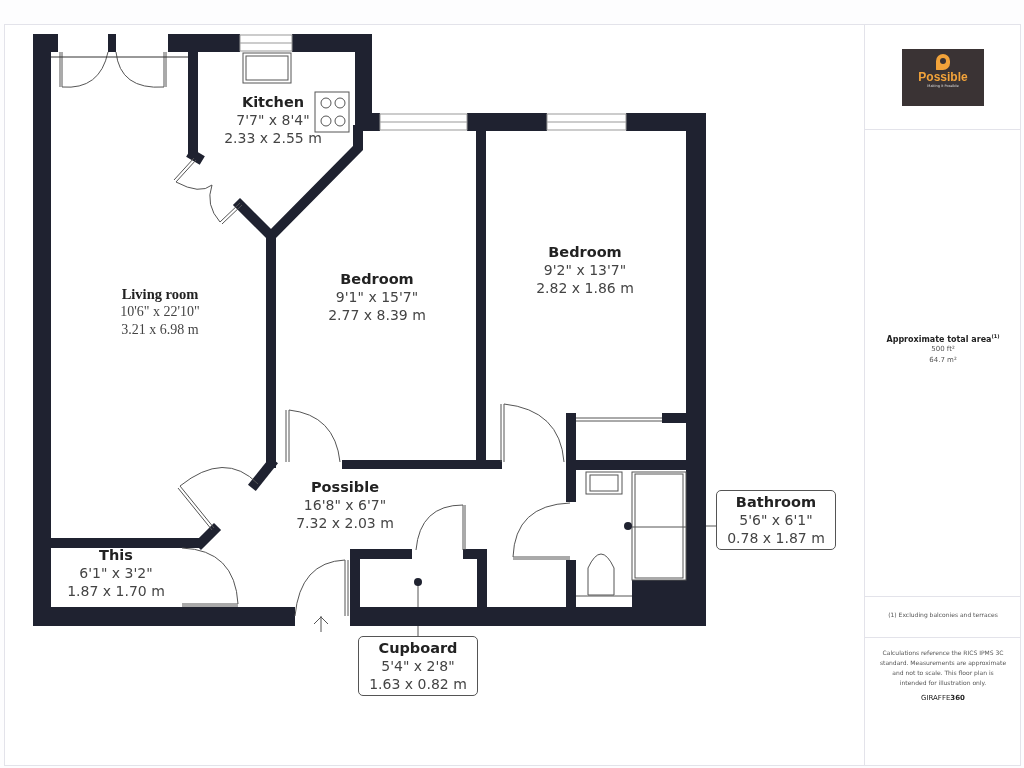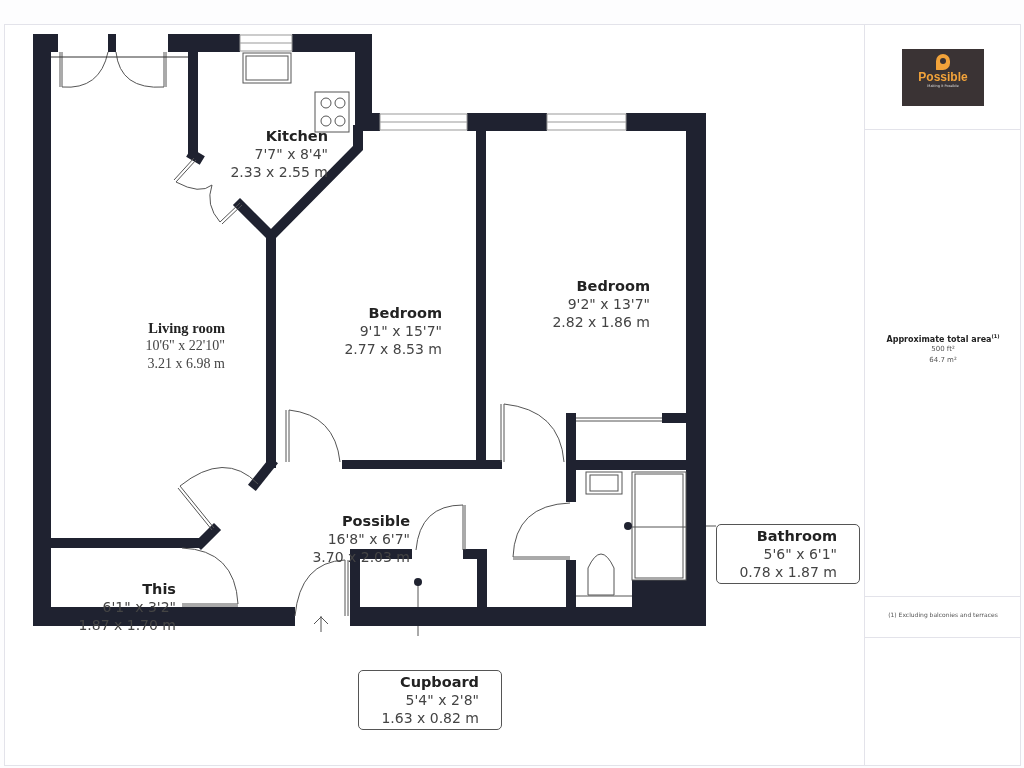--- a/index.html
+++ b/index.html
@@ -11,24 +11,24 @@
     .logo .pin { margin:5px auto 0; width:14px; height:16px; border-radius:8px 8px 8px 1px; background:#f2a33a; position:relative; }
     .logo .pin::after { content:""; position:absolute; left:4px; top:4px; width:6px; height:6px; border-radius:50%; background:#3a3334; }
     .logo .name { font-family:"Liberation Sans", sans-serif; font-weight:bold; font-size:12px; line-height:13px; margin-top:1px; }
     .logo .tag { font-size:3.5px; color:#ddd; line-height:4px; }
     .area-title { font-size:8px; font-weight:bold; color:#222; margin-top:2px; }
     .area-val { font-size:7px; color:#555; line-height:11px; }
     .note { font-size:6px; color:#555; line-height:10px; padding:0 14px; }
     .brand { font-size:7px; color:#222; font-weight:bold; margin-top:6px; }
     .brand span { font-weight:normal; }
     svg.plan { position:absolute; left:0; top:0; }
-    .lbl { position:absolute; text-align:right; color:#333; font-family:"DejaVu Sans", sans-serif; white-space:nowrap;margin-top:34px; }
+    .lbl { position:absolute; text-align:center; color:#333; font-family:"DejaVu Sans", sans-serif; white-space:nowrap; }
     .lbl .t { font-weight:bold; font-size:14.5px; color:#222; line-height:18px; }
     .lbl .d { font-size:14px; line-height:18px; color:#444; }
-    .box { border:1px solid #555; border-radius:5px; background:#fff; padding:2px 22px; }
+    .box { border:1px solid #555; border-radius:5px; background:#fff; padding:2px 10px; }
   </style>
 </head>
 <body>
 
 <div class="frame"></div>
 
 <svg class="plan" width="864" height="768" viewBox="0 0 864 768">
   <g fill="#1f2230">
 
     <rect x="33" y="34" width="18" height="592"></rect>
@@ -162,31 +162,31 @@
   <div class="d">2.33 x 2.55 m</div>
 </div>
 <div class="lbl" style="left:95px;top:285px;width:130px;font-family:Liberation Serif, serif;">
   <div class="t">Living room</div>
   <div class="d">10'6" x 22'10"</div>
   <div class="d">3.21 x 6.98 m</div>
 </div>
 <div class="lbl" style="left:312px;top:270px;width:130px;">
   <div class="t">Bedroom</div>
   <div class="d">9'1" x 15'7"</div>
-  <div class="d">2.77 x 8.53 m</div>
+  <div class="d">2.77 x 8.39 m</div>
 </div>
 <div class="lbl" style="left:520px;top:243px;width:130px;">
   <div class="t">Bedroom</div>
   <div class="d">9'2" x 13'7"</div>
   <div class="d">2.82 x 1.86 m</div>
 </div>
 <div class="lbl" style="left:280px;top:478px;width:130px;">
   <div class="t">Possible</div>
   <div class="d">16'8" x 6'7"</div>
-  <div class="d">3.70 x 2.03 m</div>
+  <div class="d">7.32 x 2.03 m</div>
 </div>
 <div class="lbl" style="left:56px;top:546px;width:120px;">
   <div class="t">This</div>
   <div class="d">6'1" x 3'2"</div>
   <div class="d">1.87 x 1.70 m</div>
 </div>
 <div class="lbl box" style="left:716px;top:490px;width:98px;">
   <div class="t">Bathroom</div>
   <div class="d">5'6" x 6'1"</div>
   <div class="d">0.78 x 1.87 m</div>
@@ -208,13 +208,17 @@
   <div class="sp-sec" style="top:106px;height:467px;">
     <div style="margin-top:203px;">
       <div class="area-title"><span>Approximate total area</span><sup style="font-size:5px;">(1)</sup></div>
       <div class="area-val">500 ft²</div>
       <div class="area-val">64.7 m²</div>
     </div>
   </div>
   <div class="sp-sec" style="top:573px;height:41px;">
     <div class="note" style="margin-top:13px;padding:0 4px;">(1) Excluding balconies and terraces</div>
   </div>
+  <div class="sp-sec" style="top:614px;height:128px;border-bottom:none;">
+    <div class="note" style="margin-top:10px;">Calculations reference the RICS IPMS 3C standard. Measurements are approximate and not to scale. This floor plan is intended for illustration only.</div>
+    <div class="brand"><span>GIRAFFE</span><b>360</b></div>
+  </div>
 </div>
 
 </body></html>

